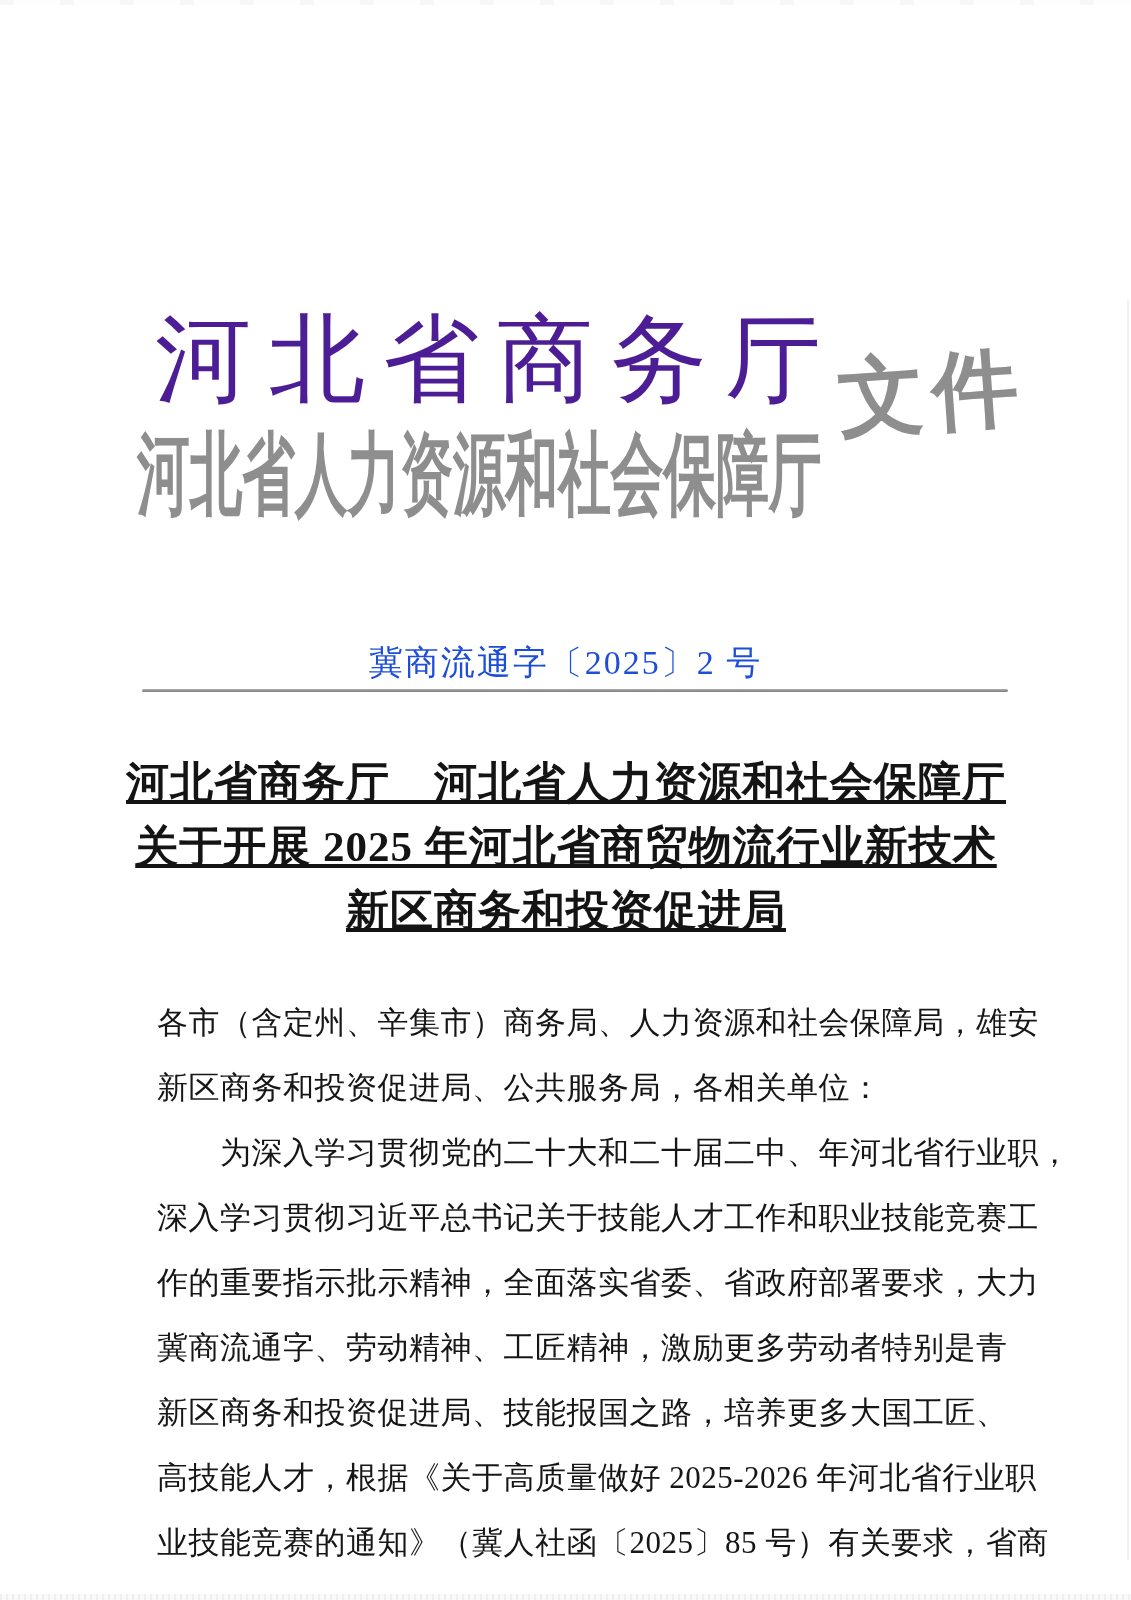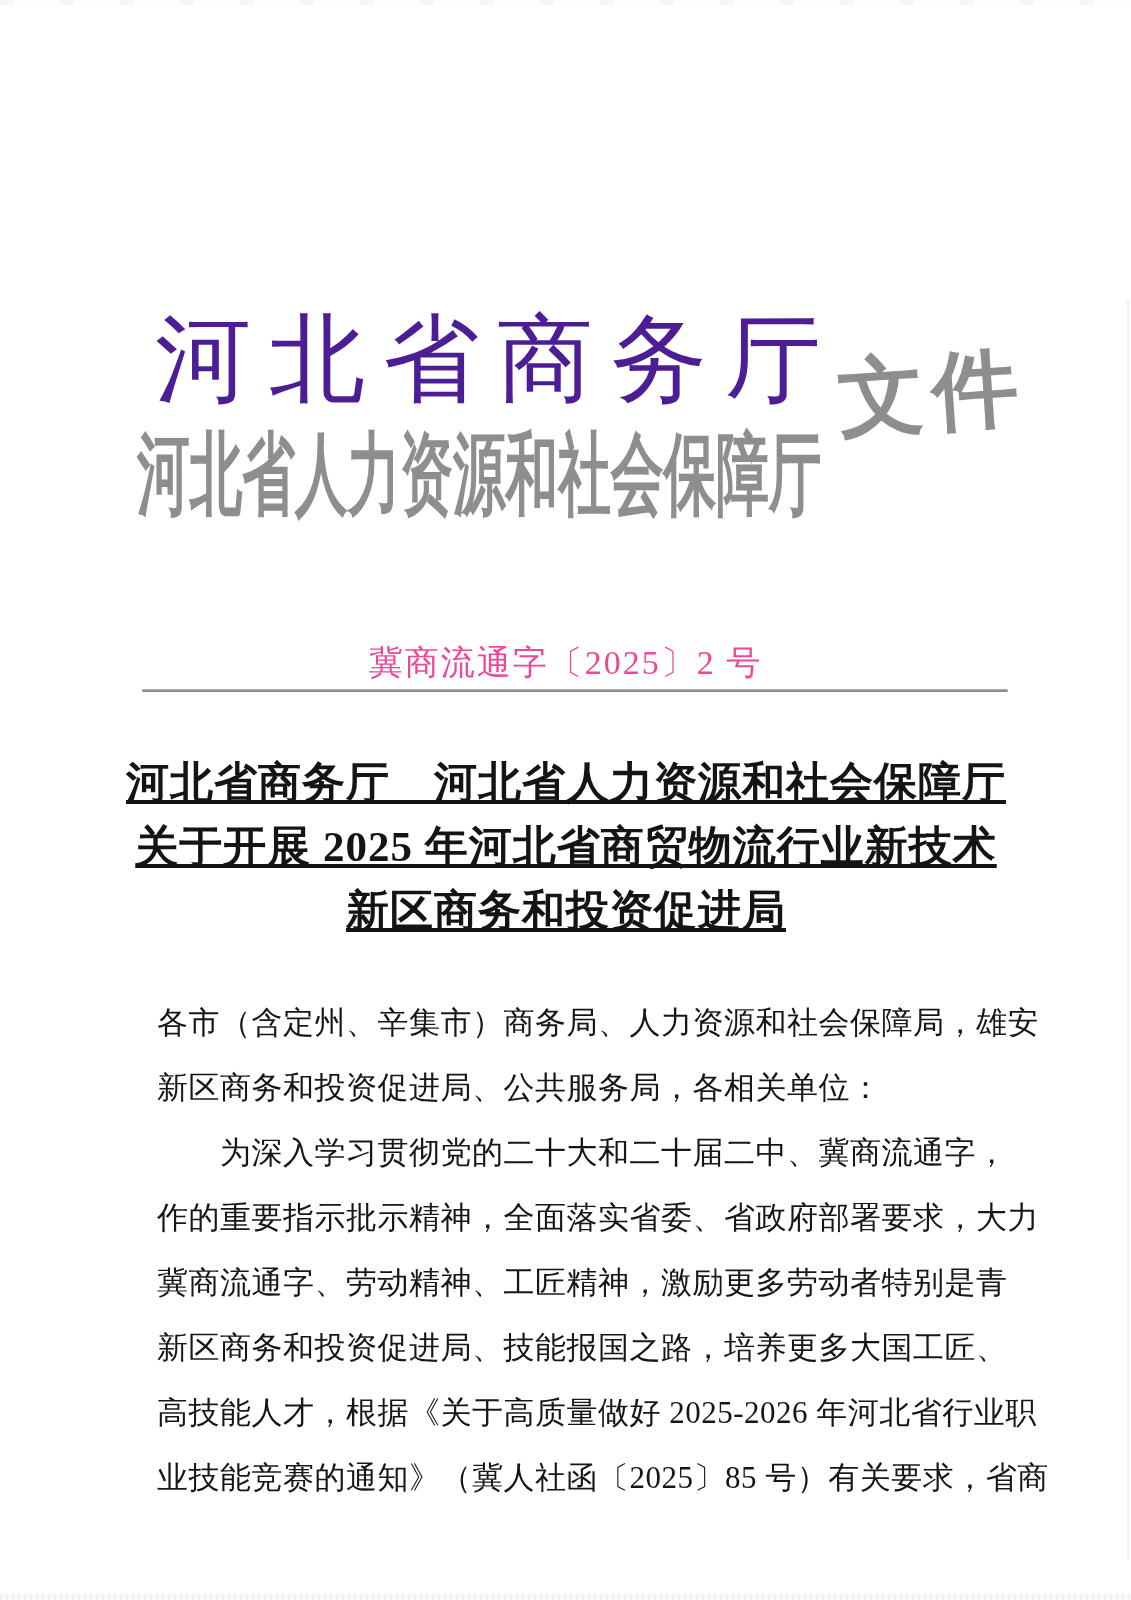--- a/index.html
+++ b/index.html
@@ -44,21 +44,21 @@
   }
   .doc-type{
     position:absolute;left:838px;top:346px;
     font-size:86px;line-height:1.1;font-weight:700;
     letter-spacing:8px;white-space:nowrap;color:#8e8e8e;
     transform:rotate(-4deg);transform-origin:center;
   }
   .doc-number{
     position:absolute;top:643px;left:0;width:100%;
     text-align:center;font-size:34px;line-height:40px;
-    letter-spacing:2px;color:#ec4899;
+    letter-spacing:2px;color:#1d4ed8;
   }
   .divider{
     position:absolute;left:142px;top:689px;width:866px;height:3px;
     background:linear-gradient(to bottom,#b0b0b0,#7d7d7d);
     border-radius:2px;
   }
   .title{
     position:absolute;top:751px;left:66px;width:1000px;margin:0;
     text-align:center;font-size:43px;line-height:64px;
     font-weight:700;color:#141414;letter-spacing:1px;text-decoration:underline;
@@ -101,21 +101,22 @@
 
   <h1 class="title">
     <span class="t-line">河北省商务厅　河北省人力资源和社会保障厅</span>
     <span class="t-line">关于开展 2025 年河北省商贸物流行业新技术</span>
     <span class="t-line">新区商务和投资促进局</span>
   </h1>
 
   <main class="body">
     <p class="line">各市（含定州、辛集市）商务局、人力资源和社会保障局，雄安</p>
     <p class="line short">新区商务和投资促进局、公共服务局，各相关单位：</p>
-    <p class="line">　　为深入学习贯彻党的二十大和二十届二中、冀商流通字，</p>
+    <p class="line">　　为深入学习贯彻党的二十大和二十届二中、年河北省行业职，</p>
+    <p class="line">深入学习贯彻习近平总书记关于技能人才工作和职业技能竞赛工</p>
     <p class="line">作的重要指示批示精神，全面落实省委、省政府部署要求，大力</p>
     <p class="line">冀商流通字、劳动精神、工匠精神，激励更多劳动者特别是青</p>
     <p class="line">新区商务和投资促进局、技能报国之路，培养更多大国工匠、</p>
     <p class="line">高技能人才，根据《关于高质量做好 2025-2026 年河北省行业职</p>
     <p class="line">业技能竞赛的通知》（冀人社函〔2025〕85 号）有关要求，省商</p>
   </main>
 
 </div>
 
 </body></html>

